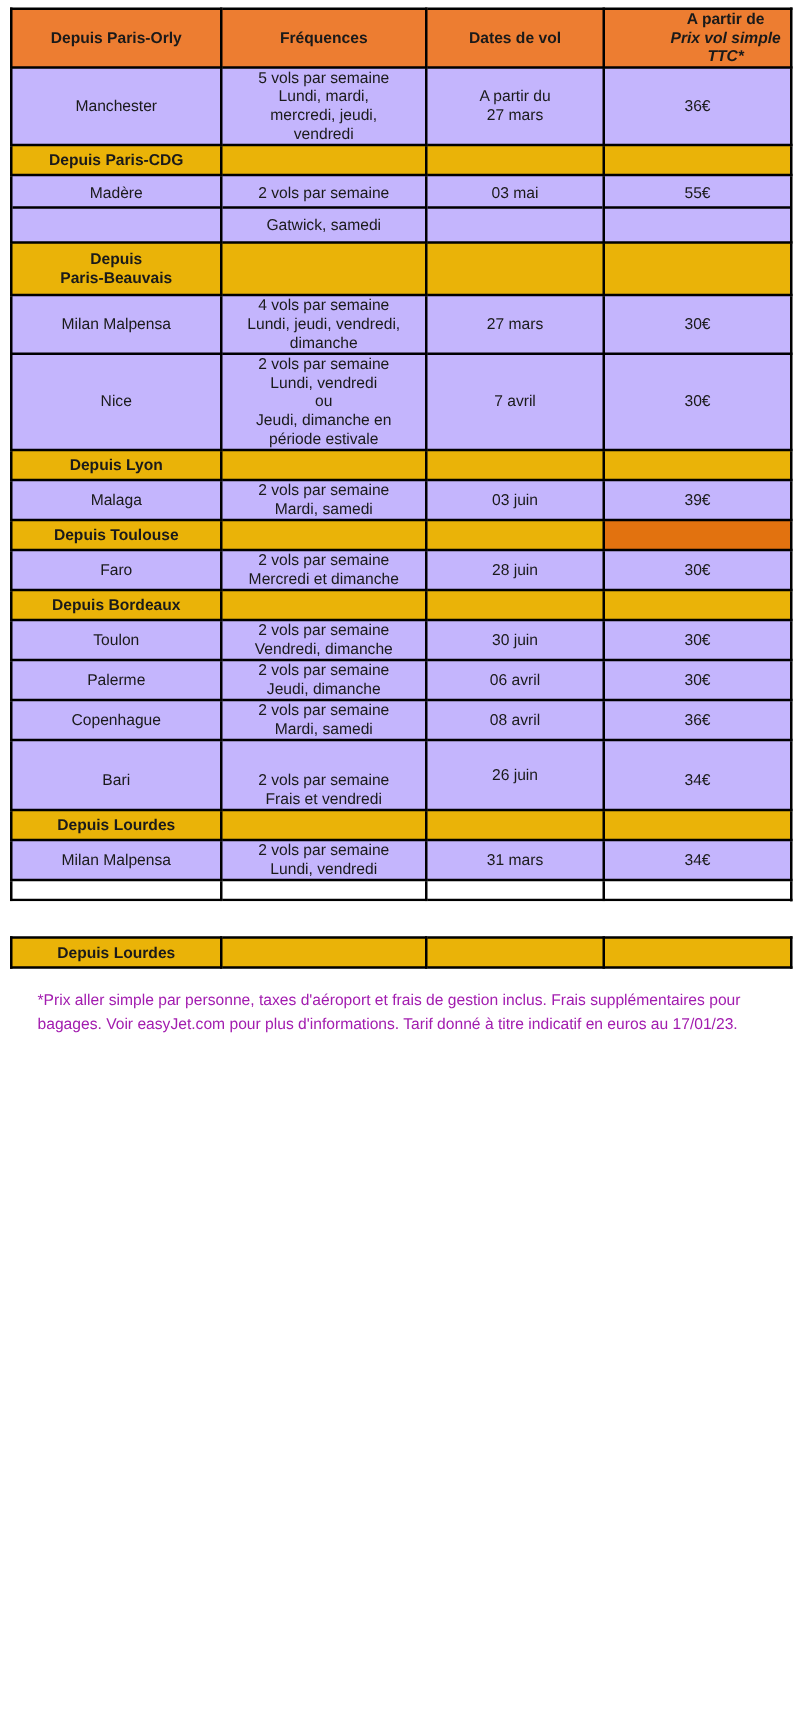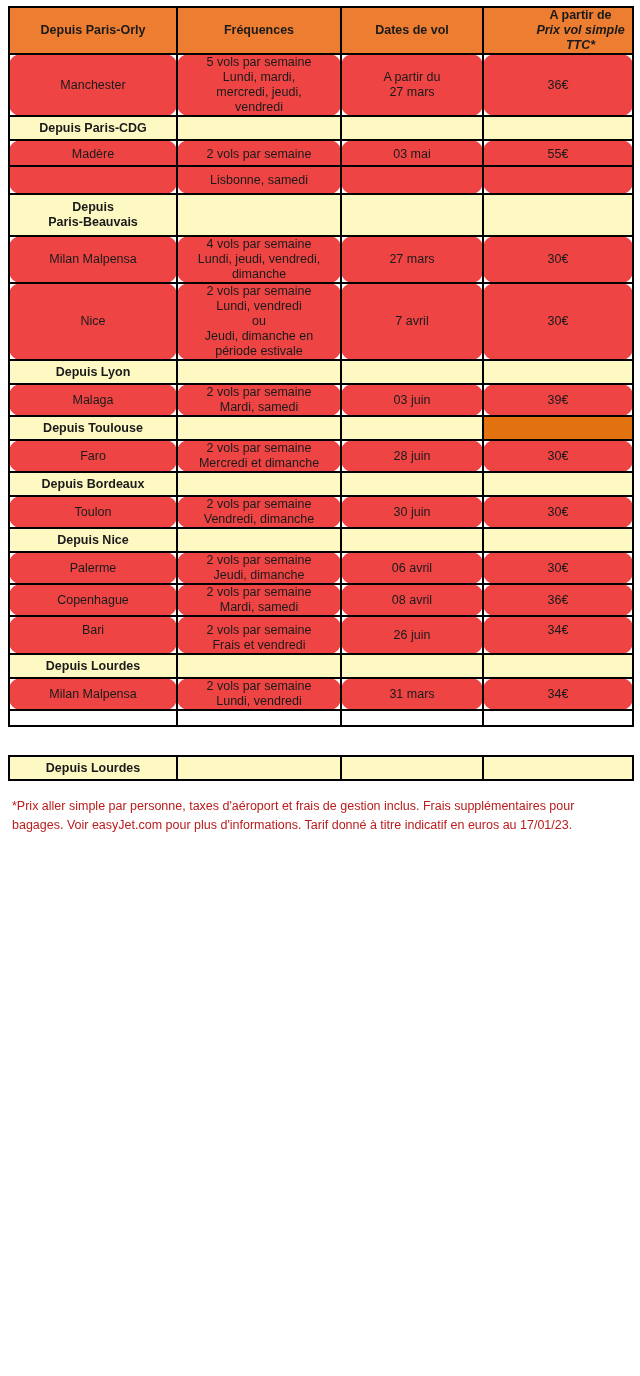--- a/index.html
+++ b/index.html
@@ -58,34 +58,34 @@
   }
   .hdr .italline {
     font-style: italic;
     font-weight: bold;
     display: block;
   }
   .hdr .plainline { display: block; }
 
   
   .section td {
-    background: #fef9c3;
+    background: #eab308;
     color: #ffffff;
     font-weight: bold;
     height: 22px;
     font-size: 12.5px;
     padding: 0 4px;
   }
   .section.tall td { height: 40px; line-height: 15px; margin-top: 13px; }
   .section td.dark { background: #E2720F; }
   .section td.label { text-align: center; }
 
   
-  .data td { background: #ef4444; padding: 4px 3px; border-radius: 12px; }
-  .data td.cell-top { vertical-align: top; padding-top: 6px; }
+  .data td { background: #c4b5fd; padding: 4px 3px; }
+  .data td.cell-top { vertical-align: top; padding-top: 24px; }
 
   .cellstack { display: block; }
   .cellstack span { display: block; }
 
   
   .splitrow td { padding: 0; margin-left: 17px; }
   .splitrow .sub {
     display: block;
     box-sizing: border-box;
     height: 26px;
@@ -99,24 +99,24 @@
 
   
   .gap {
     height: 22px;
     width: 624px;
     margin: 0 8px;
     background: #ffffff;
   }
 
   .footnote {
-    margin: 16px 14px 0 12px;
+    margin: 16px 14px 0 30px;
     font-size: 12.5px;
     line-height: 19px;
-    color: #b91c1c;
+    color: #a21caf;
     text-align: left;
   }
 </style>
 </head>
 <body>
 
 <div class="sheet">
 
   <table class="flights">
     <colgroup>
@@ -163,21 +163,21 @@
         <td></td>
       </tr>
 
       <tr class="data splitrow">
         <td>
           <span class="sub b">Madère</span>
           <span class="sub empty">&nbsp;</span>
         </td>
         <td>
           <span class="sub b">2 vols par semaine</span>
-          <span class="sub">Lisbonne, samedi</span>
+          <span class="sub">Gatwick, samedi</span>
         </td>
         <td>
           <span class="sub b">03 mai</span>
           <span class="sub empty">&nbsp;</span>
         </td>
         <td>
           <span class="sub b">55€</span>
           <span class="sub empty">&nbsp;</span>
         </td>
       </tr>
@@ -270,26 +270,20 @@
         <td>
             <span class="cellstack">
           <span>2 vols par semaine</span>
           <span>Vendredi, dimanche</span>
         </span>
           </td>
         <td><span>30 juin</span></td>
         <td><span>30€</span></td>
       </tr>
 
-      <tr class="section">
-        <td class="label"><span>Depuis Nice</span></td>
-        <td></td>
-        <td></td>
-        <td></td>
-      </tr>
 
       <tr class="data">
         <td><span>Palerme</span></td>
         <td>
             <span class="cellstack">
           <span>2 vols par semaine</span>
           <span>Jeudi, dimanche</span>
         </span>
           </td>
         <td><span>06 avril</span></td>

